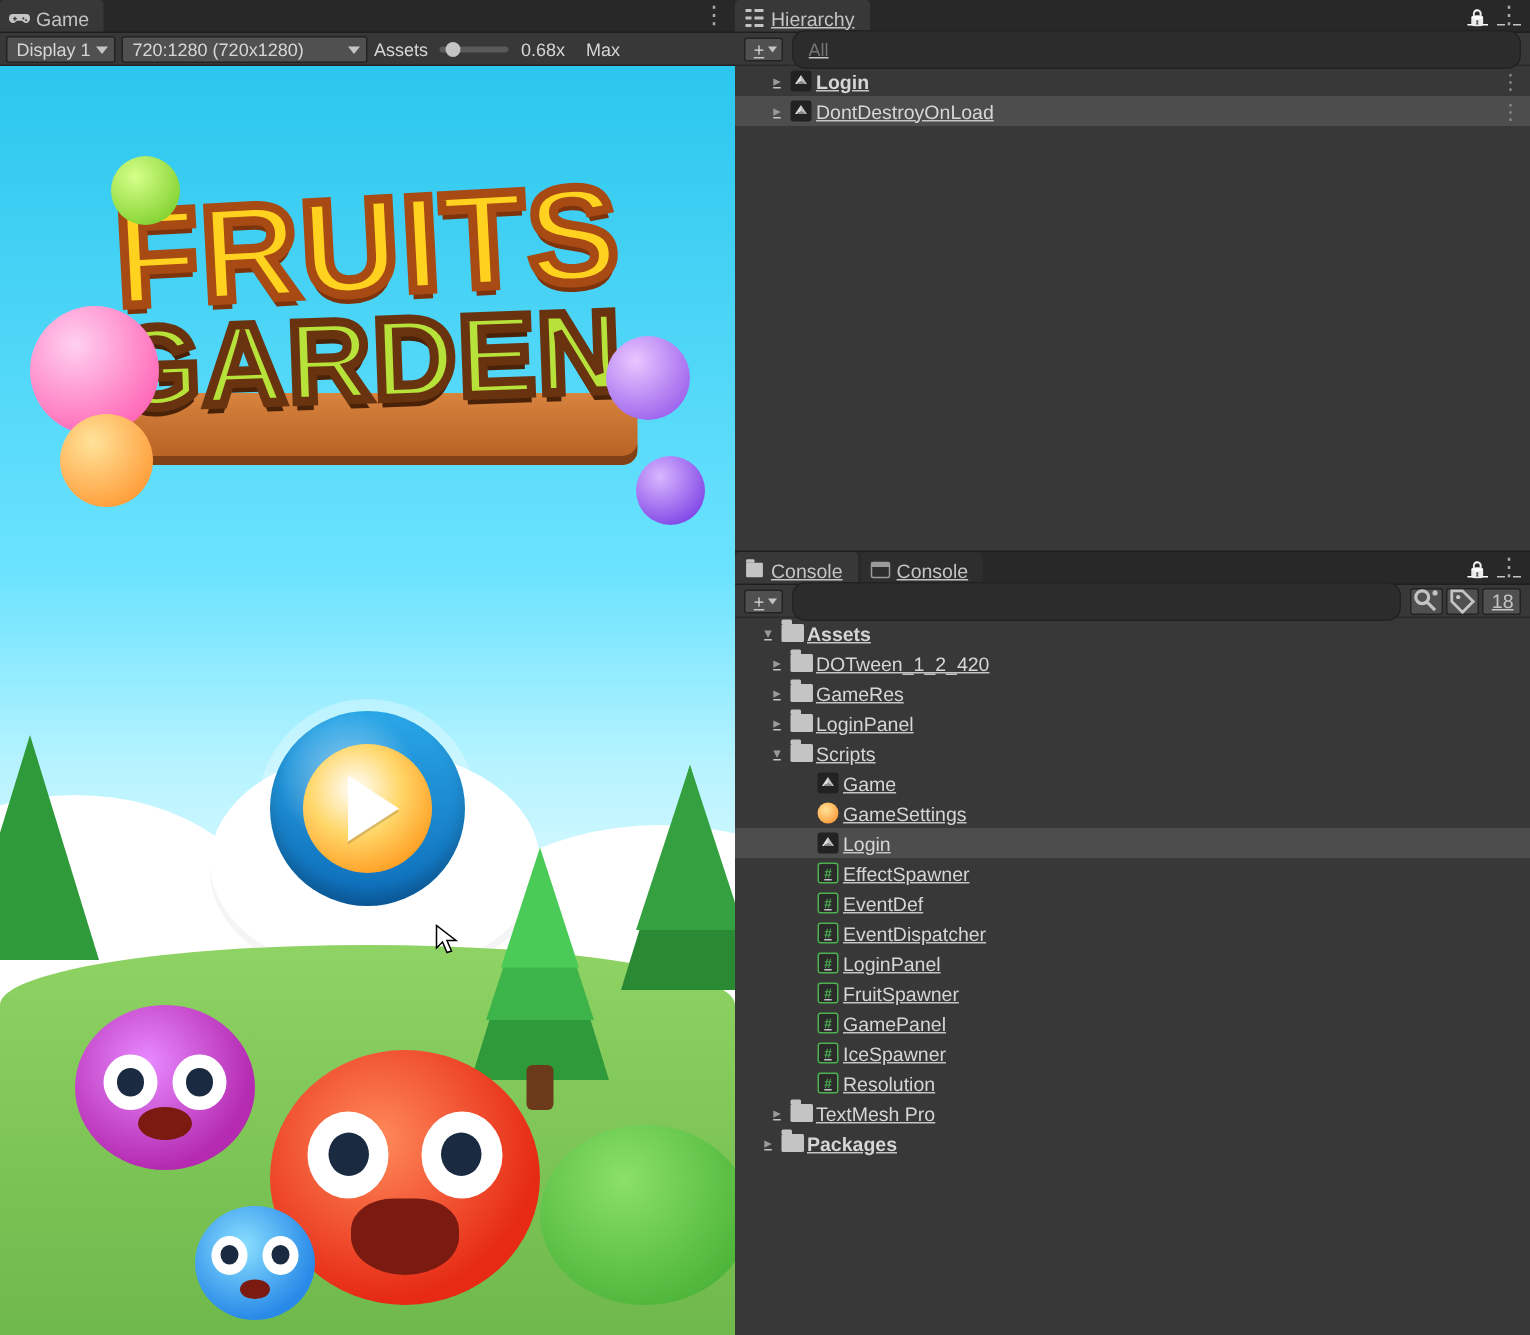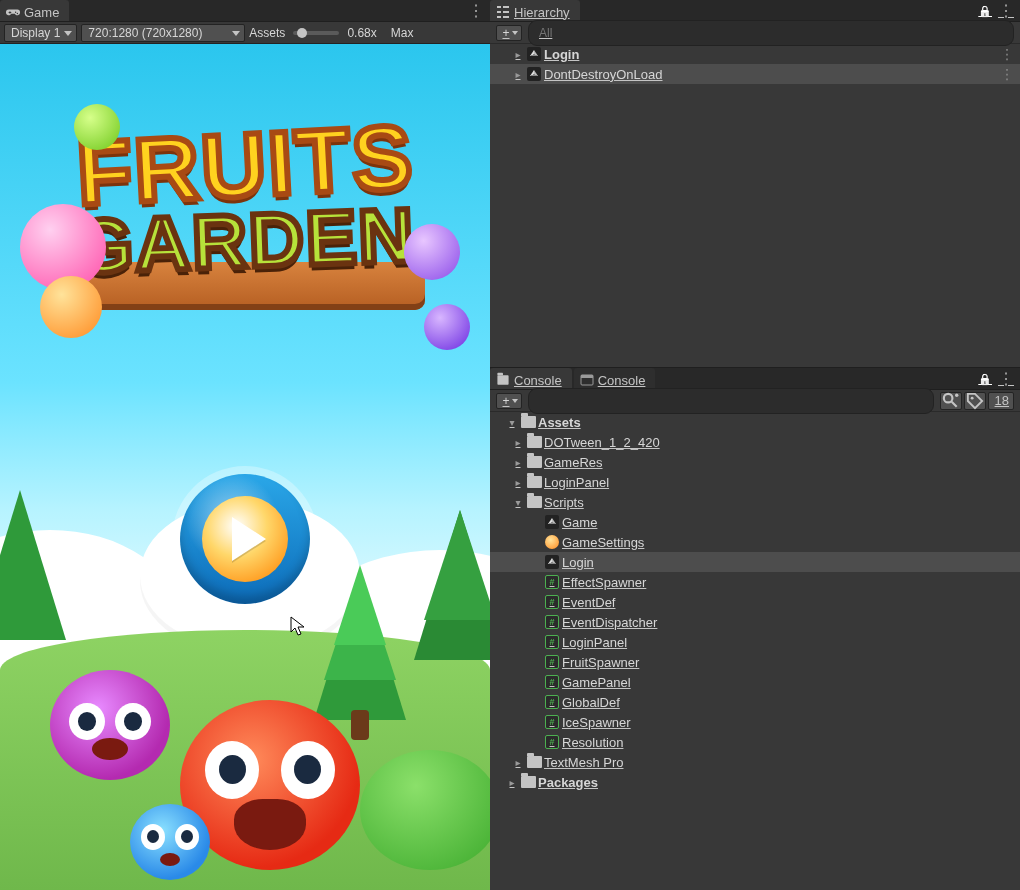--- a/index.html
+++ b/index.html
@@ -418,27 +418,20 @@
             <span class="gobj-icon">
               <span class="cs-icon"></span>
             </span>
             <span class="lbl">GamePanel</span>
           </div>
         <div class="row indent-2">
             <span class="arrow none"></span>
             <span class="gobj-icon">
               <span class="cs-icon"></span>
             </span>
-            <span class="lbl">GlobalDef</span>
-          </div>
-        <div class="row indent-2">
-            <span class="arrow none"></span>
-            <span class="gobj-icon">
-              <span class="cs-icon"></span>
-            </span>
             <span class="lbl">IceSpawner</span>
           </div>
         <div class="row indent-2">
             <span class="arrow none"></span>
             <span class="gobj-icon">
               <span class="cs-icon"></span>
             </span>
             <span class="lbl">Resolution</span>
           </div>
         <div class="row indent-1">

